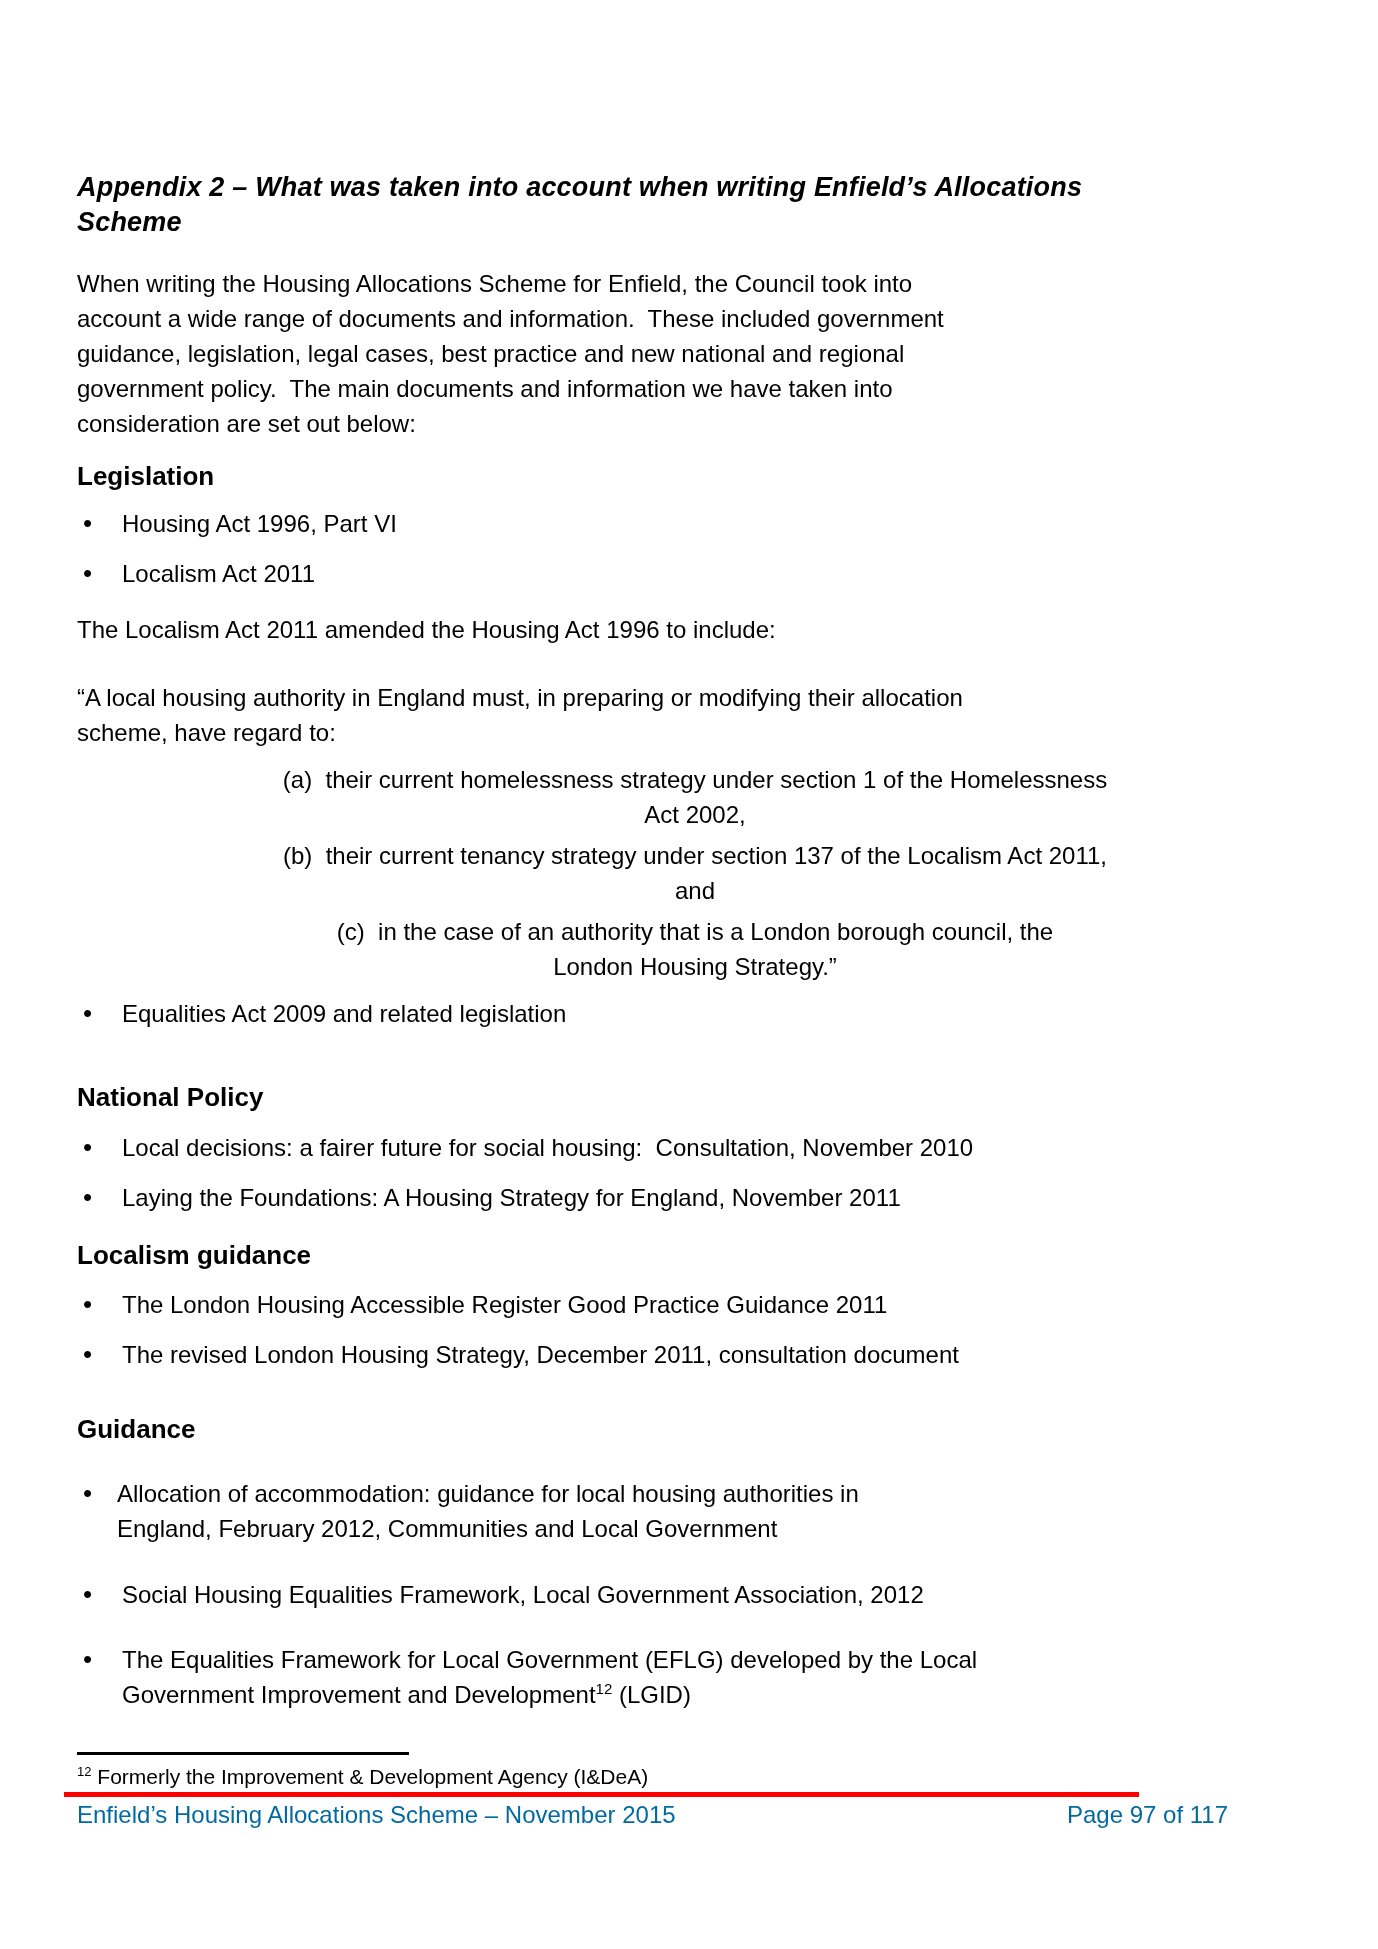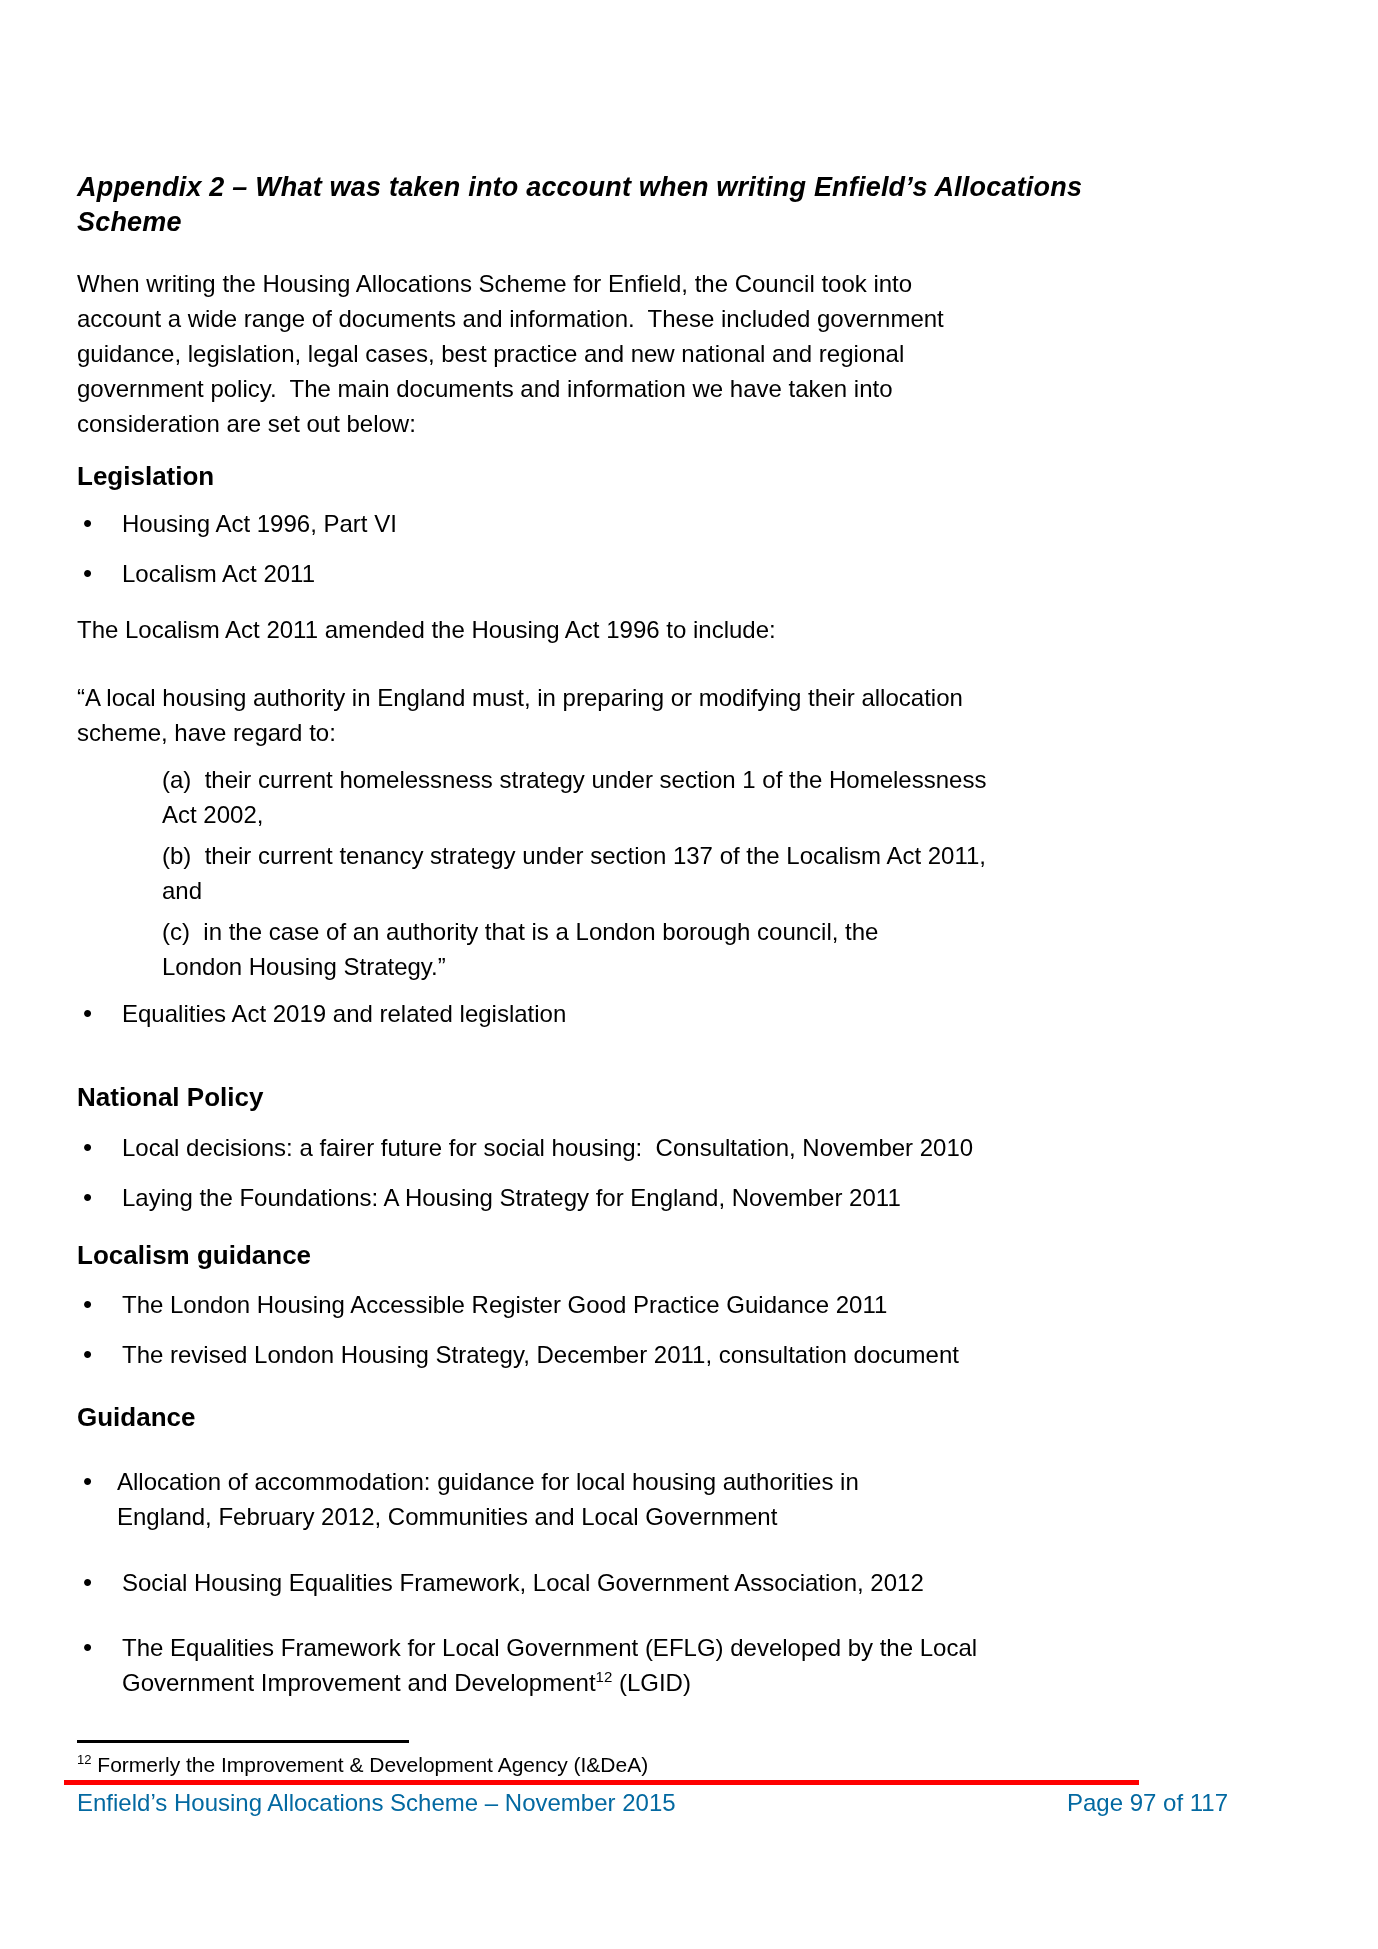--- a/index.html
+++ b/index.html
@@ -24,41 +24,41 @@
     letter-spacing: 0.2px;
   }
   .body-text { font-size: 24px; line-height: 35px; }
   .intro { margin-bottom: 18px; }
   h2.section-heading {
     font-size: 26px; font-weight: bold; line-height: 35px;
     margin: 0;
   }
   h2.mt-np { margin-top: 49px; }
   h2.mt-rg { margin-top: 23px; }
-  h2.mt-g  { margin-top: 28px; }
+  h2.mt-g  { margin-top: 40px; }
   ul.bullet-list { list-style: none; margin-top: 12px; }
   ul.bullet-list li {
     position: relative;
     padding-left: 45px;
     margin-bottom: 15px;
   }
   ul.bullet-list li::before {
     content: "\2022";
     position: absolute; left: 6px; top: 0;
     font-size: 26px; line-height: 35px;
   }
   ul.np-list { margin-top: 15px; }
   ul.rg-list { margin-top: 14px; }
   ul.g-list  { margin-top: 29px; }
   ul.g-list li { margin-bottom: 30px; }
   ul.g-list li.first { margin-bottom: 31px; padding-left: 40px; }
   .amendment { margin-top: 21px; }
   .quote-open { margin-top: 33px; }
   .quote-items { margin-top: 12px; margin-left: 85px; }
-  .quote-items p { margin-bottom: 6px; }
+  .quote-items p { margin-bottom: 6px; text-align: center; }
   .eq-list { margin-top: 12px; }
   sup.fn-ref {
     font-size: 15px; line-height: 0; vertical-align: super;
   }
   .footnote-rule {
     width: 332px; height: 3px; background: #000000;
     margin-top: 40px;
   }
   .footnote {
     font-size: 21px; line-height: 28px; margin-top: 8px;
@@ -103,21 +103,21 @@
   <div class="quote-items">
     <p class="body-text pre">(a)  their current homelessness strategy under section 1 of the Homelessness
 Act 2002,</p>
     <p class="body-text pre">(b)  their current tenancy strategy under section 137 of the Localism Act 2011,
 and</p>
     <p class="body-text pre">(c)  in the case of an authority that is a London borough council, the
 London Housing Strategy.”</p>
   </div>
 
   <ul class="bullet-list body-text eq-list">
-    <li class="pre">Equalities Act 2019 and related legislation</li>
+    <li class="pre">Equalities Act 2009 and related legislation</li>
   </ul>
 
   <h2 class="section-heading mt-np">National Policy</h2>
 
   <ul class="bullet-list body-text np-list">
     <li class="pre">Local decisions: a fairer future for social housing:  Consultation, November 2010</li>
     <li class="pre">Laying the Foundations: A Housing Strategy for England, November 2011</li>
   </ul>
 
   <h2 class="section-heading mt-rg">Localism guidance</h2>

